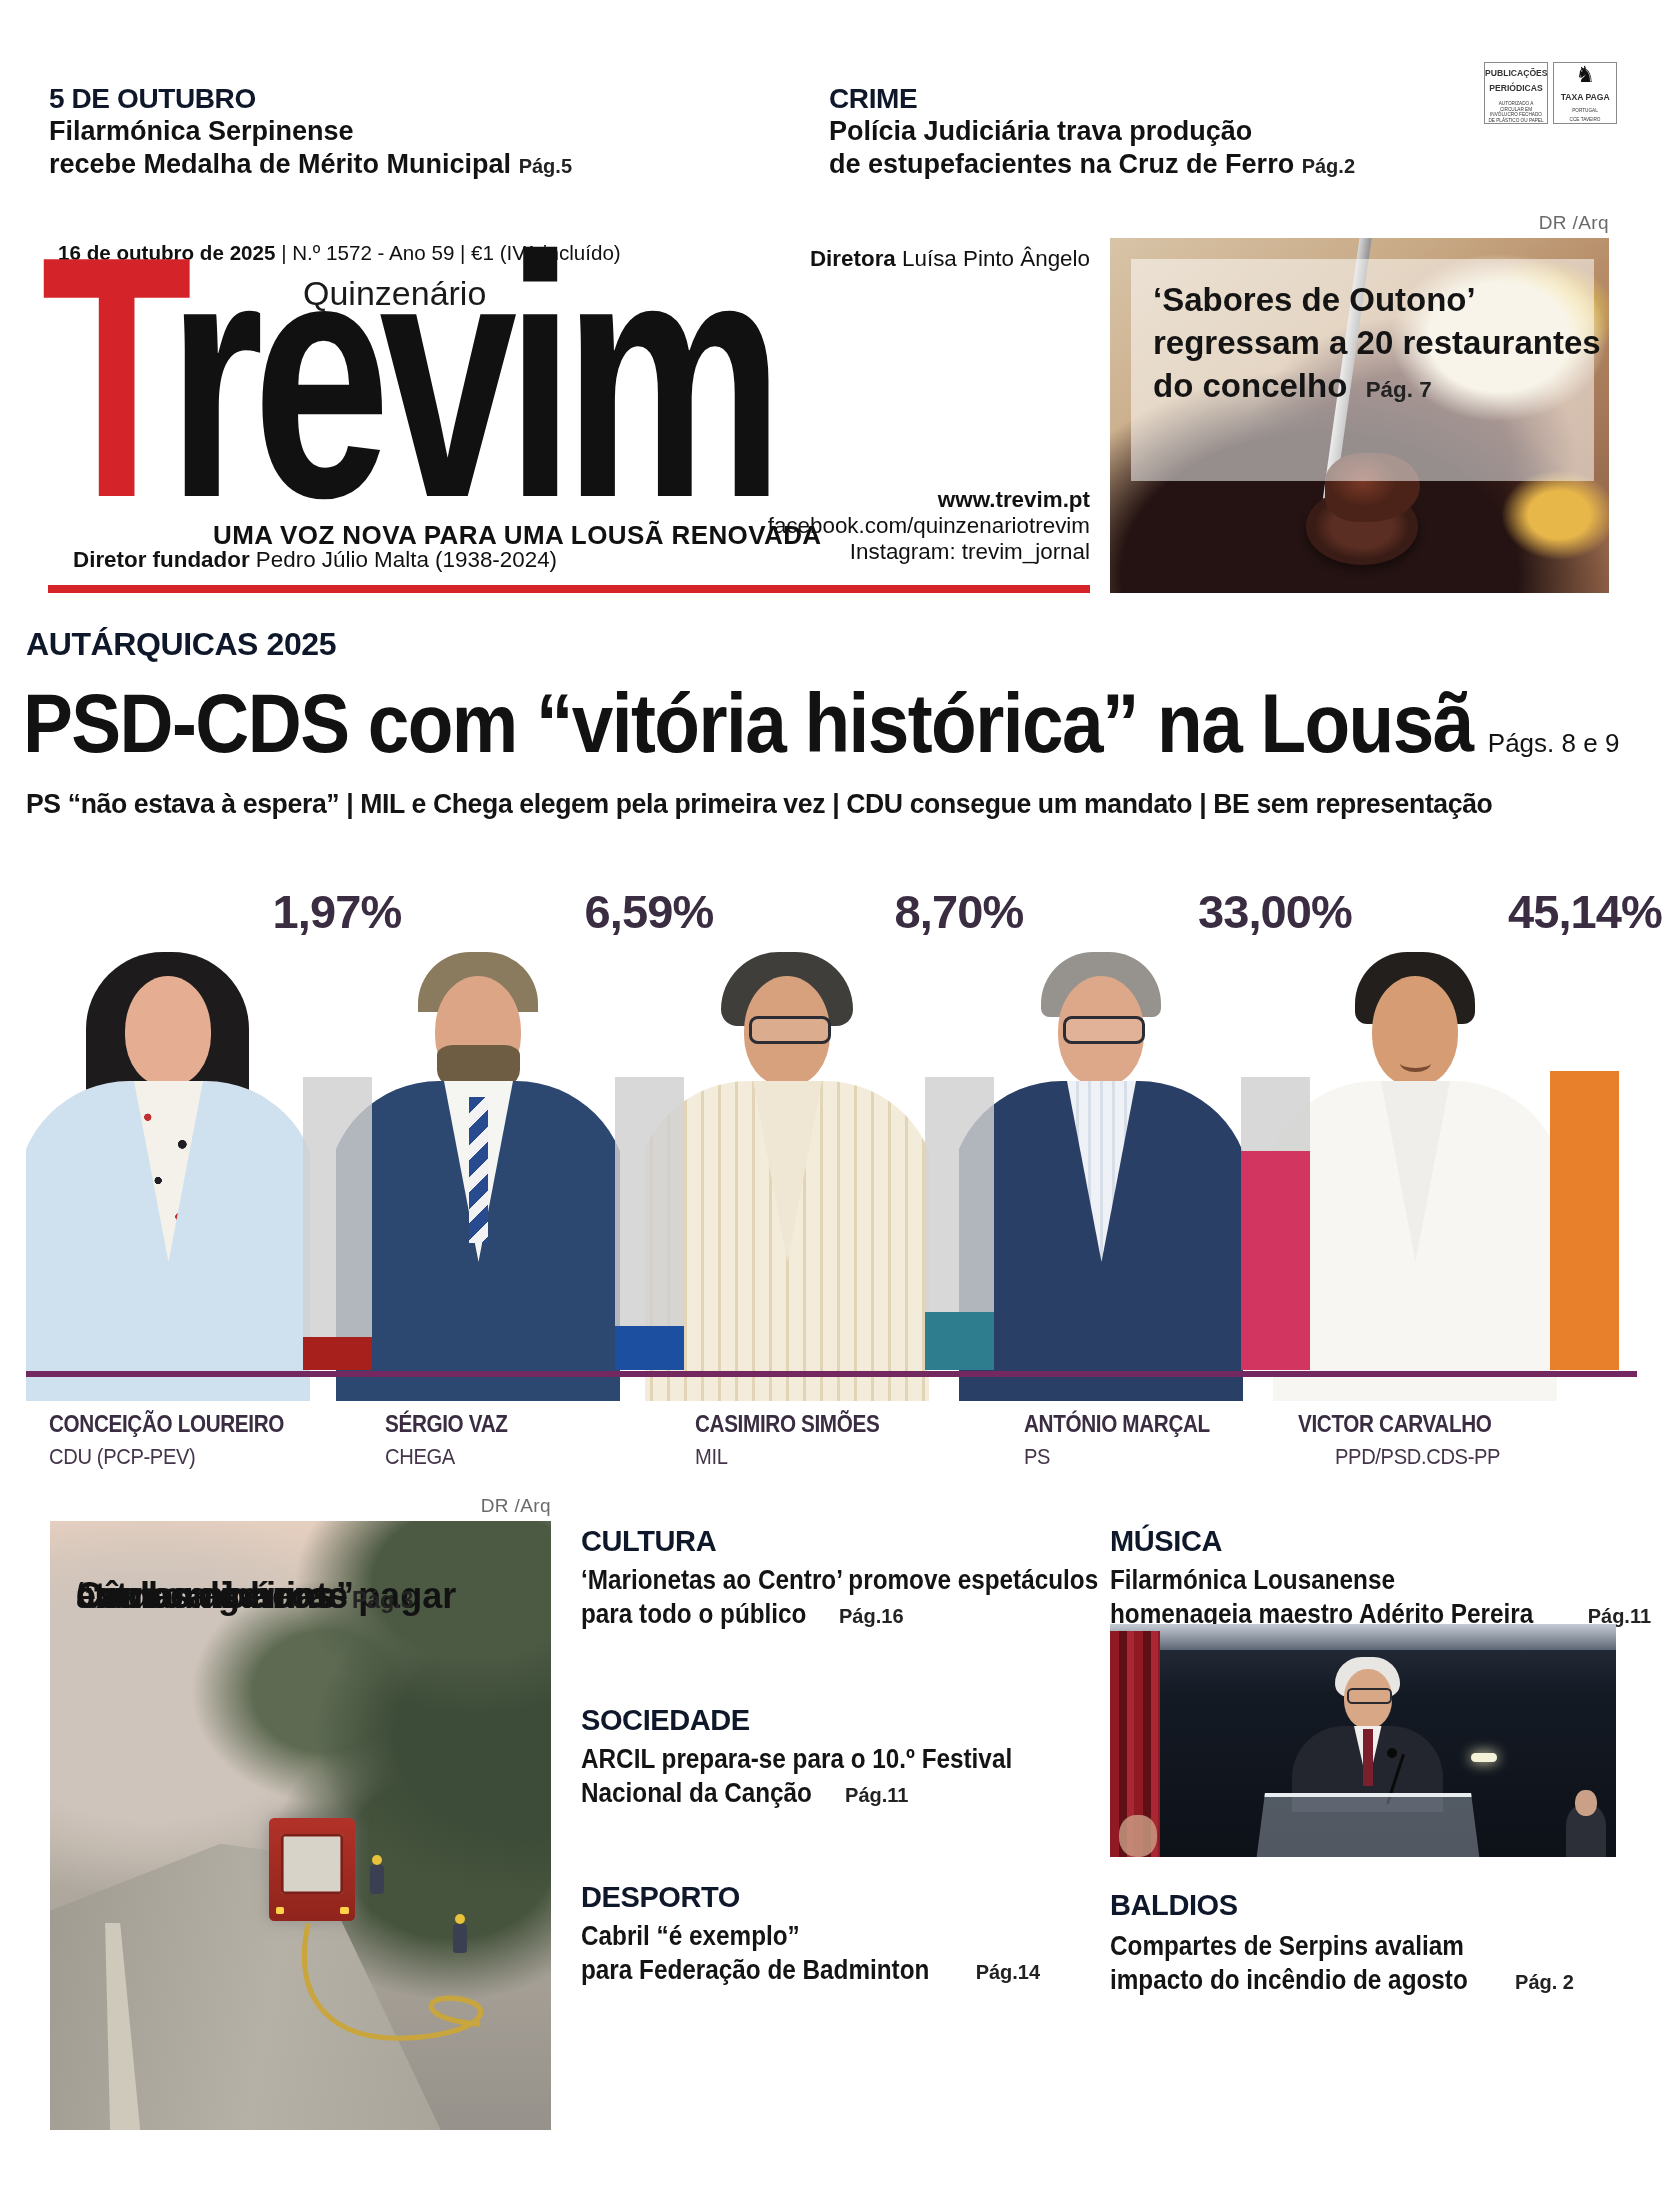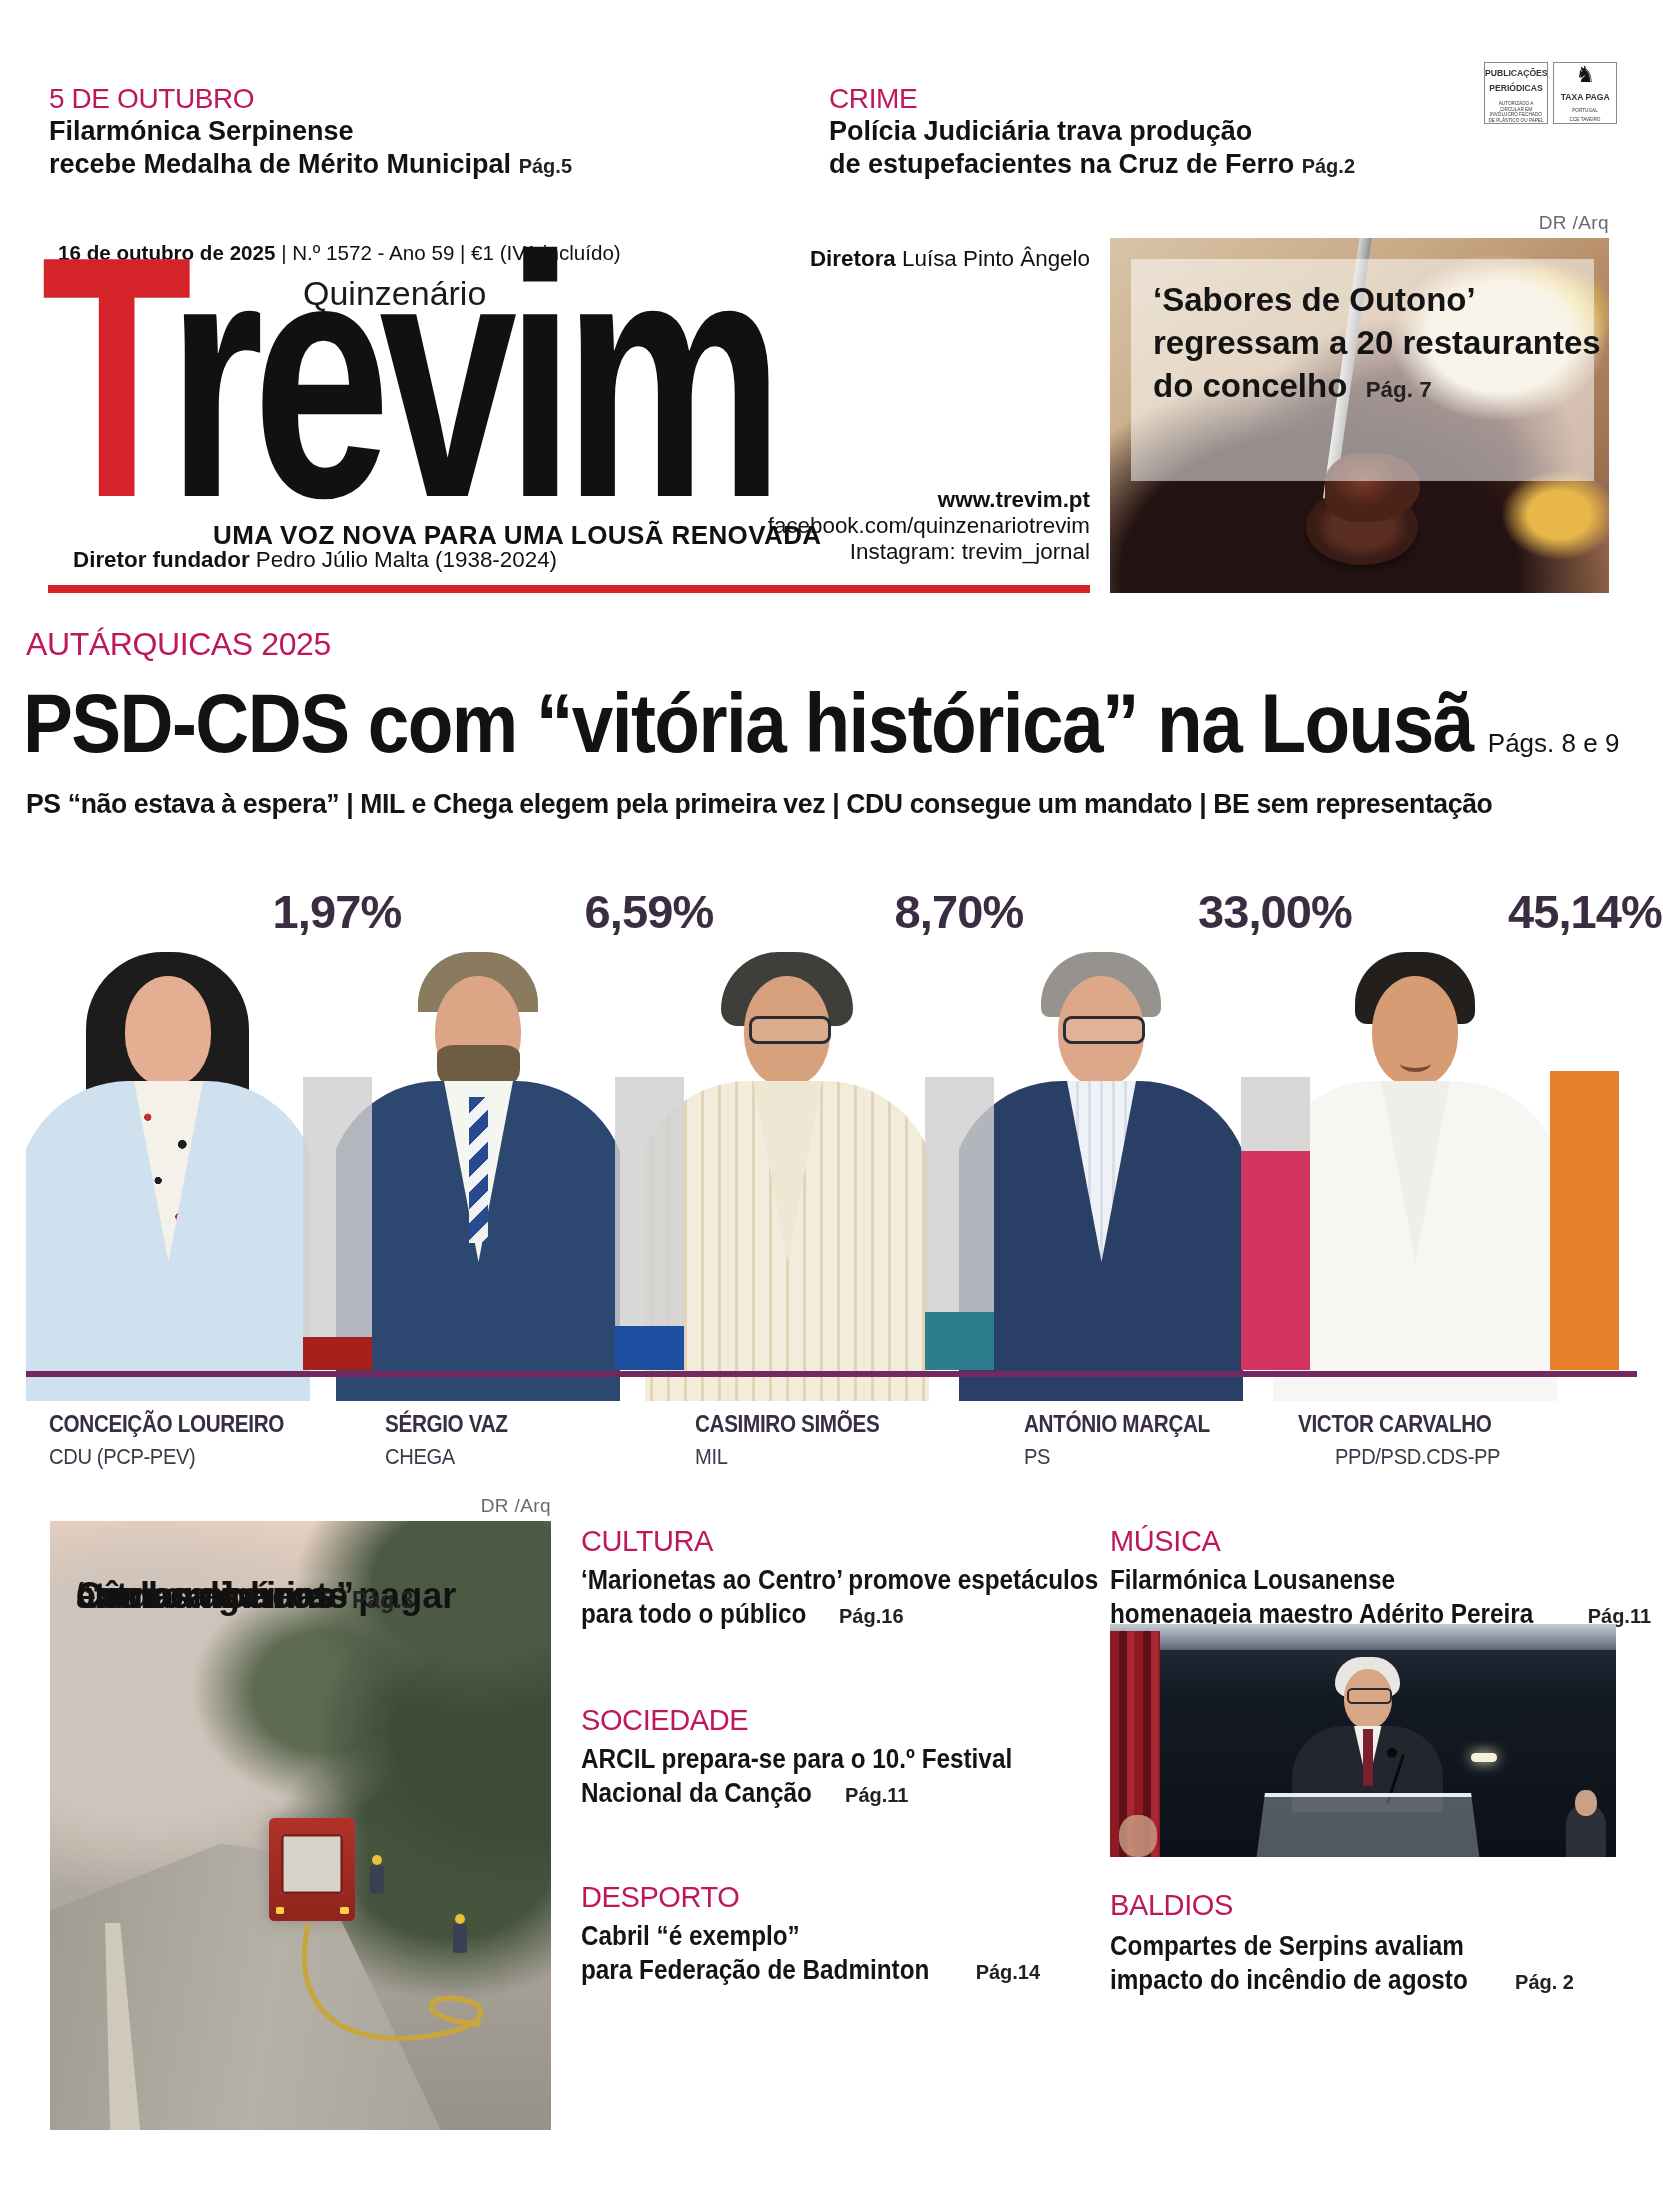--- a/index.html
+++ b/index.html
@@ -1,21 +1,21 @@
 <!DOCTYPE html>
 <html style="font-size:13.8px"><head>
 <meta charset="utf-8">
 <style>
   html,body{margin:0;padding:0;background:#ffffff;}
   body{width:1663px;height:2203px;position:relative;overflow:hidden;
        font-family:"Liberation Sans","DejaVu Sans",sans-serif;color:#111;}
   .abs{position:absolute;}
   .sq{display:inline-block;transform:scaleX(.9);transform-origin:left bottom;white-space:nowrap;}
   .sq95{display:inline-block;transform:scaleX(.95);transform-origin:left bottom;white-space:nowrap;}
-  .kicker{color:#be185d;font-weight:normal;font-size:28px;letter-spacing:-0.4px;white-space:nowrap;}
+  .kicker{color:#0f172a;font-weight:bold;font-size:28px;letter-spacing:-0.4px;white-space:nowrap;}
   .tease-line{font-weight:bold;font-size:27px;line-height:33px;color:#121212;white-space:nowrap;}
   .pag{font-size:20px;font-weight:bold;color:#222;}
   .credit{font-size:19px;color:#6a6a6a;letter-spacing:0.4px;}
   
   .dateline{font-size:20.6px;color:#111;white-space:nowrap;}
   .wordmark{left:41px;top:205px;font-size:344px;line-height:1;font-weight:bold;
             letter-spacing:-.045em;transform:scaleX(.72);transform-origin:left top;white-space:nowrap;}
   .wordmark .t{color:#d5232a;}
   .quinz{left:303px;top:274px;font-size:34px;color:#1a1a1a;}
   .tagline{left:213px;top:520px;font-size:26px;font-weight:bold;letter-spacing:0.4px;white-space:nowrap;}

